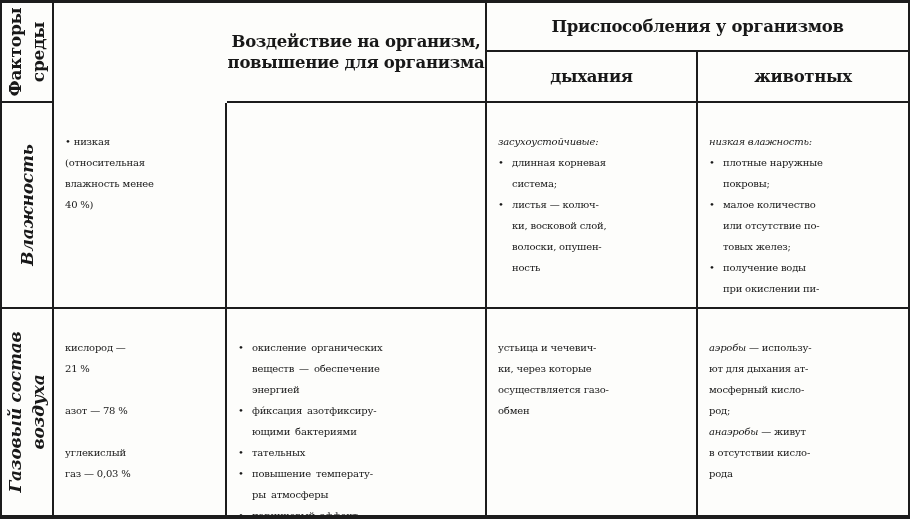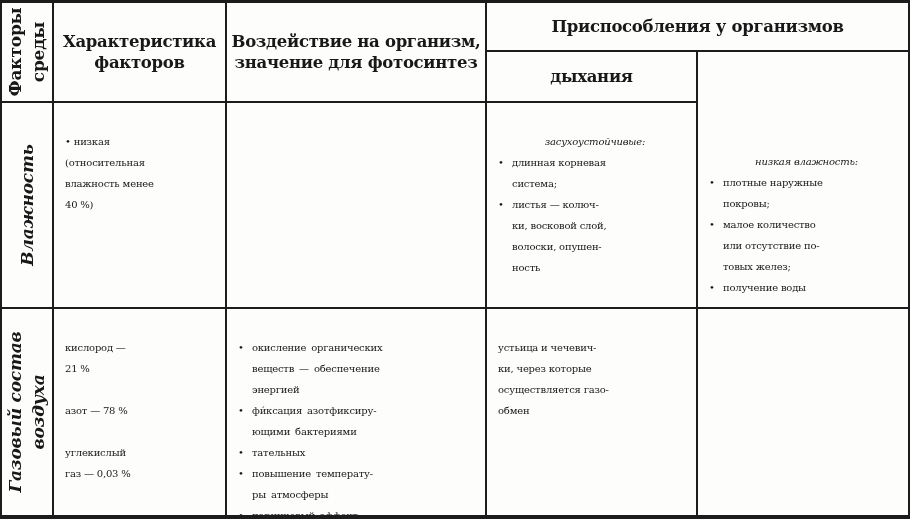--- a/index.html
+++ b/index.html
@@ -40,61 +40,60 @@
   .body{
     font-weight:normal;font-size:10px;line-height:21px;letter-spacing:-0.2px;
     padding:28px 4px 0 11px;
   }
   .r3{grid-row:3;}
   .r4{grid-row:4;}
   .col1{grid-column:1;}
   .col2{grid-column:2;}
   .col3{grid-column:3;}
   .col4{grid-column:4;}
-  .col5{grid-column:5;margin-top:20px;}
+  .col5{grid-column:5;}
   
   .vwrap{position:relative;}
   .vtext{
     position:absolute;top:50%;left:50%;
     transform:translate(-50%,-50%) rotate(-90deg);
     white-space:pre;text-align:center;
     font-weight:bold;font-size:17px;line-height:23px;letter-spacing:-0.2px;
     width:max-content;
   }
   .i{font-style:italic;}
   .txt{white-space:pre-line;}
-  .intro{white-space:pre-line;text-align:center;}
+  .intro{white-space:pre-line;}
   .blt{display:flex;}
   .blt .dot{flex:0 0 14px;}
   .blt .txt{flex:1;}
   .impact-list .txt{word-spacing:2px;}
   .pair{white-space:pre-line;}
 </style>
 </head>
 <body>
 
 <div class="table">
 
   <div class="cell hdr vwrap br bb c-factors-h">
     <div class="vtext">Факторы
 среды</div>
   </div>
-  <div class="cell hdr br bb c-char-h">
-    <span>Характеристика
-факторов</span>
-  </div>
   <div class="cell hdr br bb c-impact-h">
     <span>Воздействие на организм,
-значение для фотосинтез</span>
+повышение для организма</span>
   </div>
   <div class="cell hdr bb c-adapt-h">
     <span>Приспособления у организмов</span>
   </div>
   <div class="cell hdr br bb c-plants-h">
     <span>дыхания</span>
+  </div>
+  <div class="cell hdr bb c-animals-h">
+    <span>животных</span>
   </div>
 
   <div class="cell vwrap br bb r3 col1">
     <div class="vtext i">Влажность</div>
   </div>
   <div class="cell body br bb r3 col2">
     <div class="txt">• низкая
 (относительная
 влажность менее
 40 %)</div>
@@ -176,14 +175,23 @@
       <span class="dot">•</span>
       <span class="txt">парниковый эффект</span>
     </div>
   </div>
   <div class="cell body br r4 col4">
     <div class="txt">устьица и чечевич-
 ки, через которые
 осуществляется газо-
 обмен</div>
   </div>
+  <div class="cell body r4 col5">
+    <div class="pair"><span class="i">аэробы</span><span> — использу-
+ют для дыхания ат-
+мосферный кисло-
+род;</span></div>
+    <div class="pair"><span class="i">анаэробы</span><span> — живут
+в отсутствии кисло-
+рода</span></div>
+  </div>
 
 </div>
 
 </body></html>

